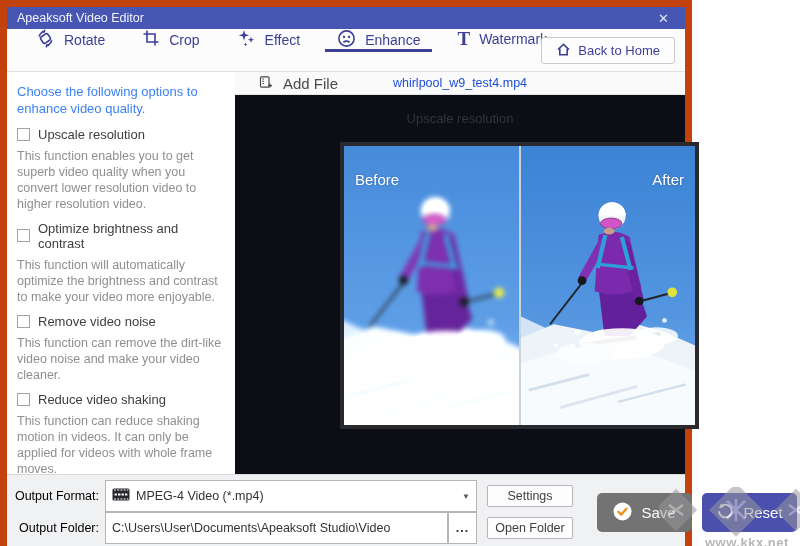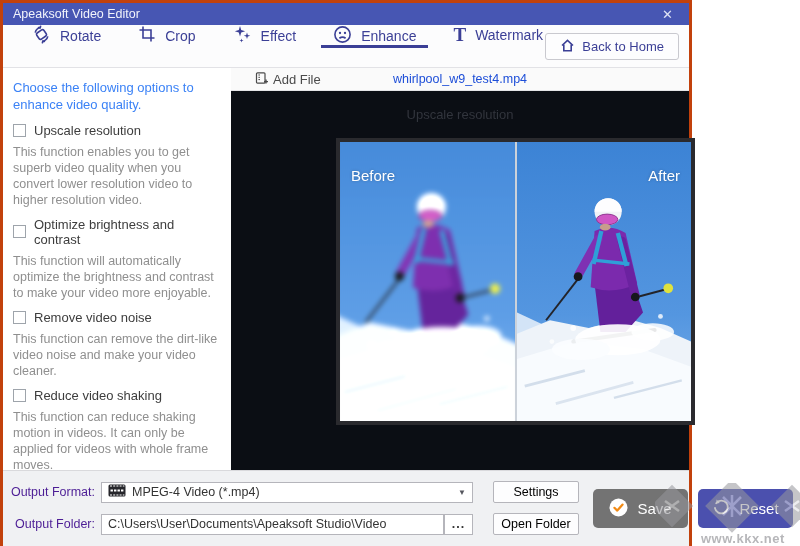--- a/index.html
+++ b/index.html
@@ -1,18 +1,18 @@
 <!DOCTYPE html>
 <html><head>
 <meta charset="utf-8">
 <style>
   * { box-sizing: border-box; margin: 0; padding: 0; }
   html,body { width:800px; height:546px; overflow:hidden; background:#fff;
               font-family:"Liberation Sans", sans-serif; }
-  .window { position:relative; width:692px; height:546px; border:3px solid #c2410c; background:#f0f1f3; }
+  .window { position:relative; width:692px; height:546px; border:7px solid #c2410c; background:#f0f1f3; }
 
   
   .titlebar { height:22px; background:#4756b3; display:flex; align-items:center; padding:0 10px; }
   .titlebar .title { color:#f2f4fb; font-size:12.5px; }
   .titlebar .close { margin-left:auto; color:#dfe3f5; font-size:13px; padding:0 6px; cursor:default; }
 
   
   .tabbar { height:43px; background:#fcfcfd; border-bottom:1px solid #e2e2e6; display:flex; align-items:flex-start; padding-left:14px; position:relative; }
   .tab { display:flex; align-items:center; gap:9px; padding:0 15px; color:#3b3f96; font-size:14px; position:relative; }
   .tab.active::after { content:""; position:absolute; left:3px; right:3px; bottom:-1px; height:3px; background:#3b3f96; }
@@ -29,49 +29,49 @@
   .sb-heading { color:#3b82f6; font-size:13px; line-height:1.3; margin-bottom:9px; }
   .opt-row { display:flex; align-items:center; gap:8px; margin:9px 0 6px 0; }
   .checkbox { width:13px; height:13px; border:1px solid #9ea4ab; background:#fff; flex:none; }
   .opt-label { color:#3d3d3d; font-size:13px; }
   .opt-desc { color:#8f8f8f; font-size:12.5px; line-height:1.28; padding-right:2px; }
   .learn-row { text-align:right; padding-right:14px; margin-top:8px; }
   .learn-link { color:#3a5bd0; font-size:13px; text-decoration:underline; }
 
   .stage { flex:1; display:flex; flex-direction:column; background:#0b0e14; min-width:0; }
   .filebar { height:23px; background:#fafafa; border-bottom:1px solid #e4e4e6; display:flex; align-items:center; padding:0 12px; position:relative; flex:none; }
-  .addfile { display:flex; align-items:center; gap:4px; color:#4a4a4a; font-size:13px; z-index:2;padding-left:12px; }
+  .addfile { display:flex; align-items:center; gap:10px; color:#4a4a4a; font-size:15px; z-index:2;padding-left:12px; }
   .filename { position:absolute; left:0; right:0; text-align:center; color:#1d4ed8; font-size:12.5px; }
   .canvas { flex:1; position:relative; background:#0b0e14; }
   .caption { position:absolute; top:16px; left:0; width:100%; text-align:center; color:#32353d; font-size:13px; }
 
   .preview { position:absolute; left:105px; top:47px; width:359px; height:287px; border:4px solid #2a2a2e; display:flex; background:#000; }
   .half { position:relative; flex:1; overflow:hidden; }
   .half svg.scene { position:absolute; inset:0; width:100%; height:100%; }
   .half svg.blurred { filter:blur(2.4px) saturate(.92) brightness(1.06); transform:scale(1.06); }
   .half-label { position:absolute; top:25px; color:#fff; font-size:15px; z-index:3; text-shadow:0 0 3px rgba(0,0,0,.25); }
   .half-label.before { left:11px; }
   .half-label.after { right:11px; }
   .divider { width:2px; background:#ccd2da; flex:none; }
 
   
   .bottombar { position:relative; height:79px; background:#f0f1f3; border-top:1px solid #d9d9dc; font-size:12.5px; }
   .out-row { position:absolute; left:0; display:flex; align-items:center; height:22px; }
   .row-format { top:10px; }
   .row-folder { top:42px; }
-  .out-label { width:92px; text-align:right; color:#4c1d95; margin-right:6px; }
-  .ctrl { border:1px solid #b5b5bb; background:#fff; height:21px; display:flex; align-items:center; padding:4px 6px; color:#333; }
+  .out-label { width:92px; text-align:right; color:#000000; margin-right:6px; }
+  .ctrl { border:1px solid #b5b5bb; background:#fff; height:21px; display:flex; align-items:center; padding:15px 6px; color:#333; }
   .format-select { width:372px; }
   .format-select .arrow { margin-left:auto; font-size:8px; color:#55565e; }
   .mpeg-ico { margin-right:6px; flex:none; }
   .folder-input { width:343px; }
   .folder-input .path { white-space:nowrap; overflow:hidden; }
   .browse-btn { width:29px; justify-content:center; font-weight:bold; letter-spacing:1px; margin-left:0; border-left:1px solid #b5b5bb; }
   .sq-btn { border:1px solid #b5b5bb; background:#fdfdfe; border-radius:2px; height:22px; width:86px;
-            display:flex; align-items:center; justify-content:center; color:#000000; margin-left:20px; }
+            display:flex; align-items:center; justify-content:center; color:#404040; margin-left:10px; }
   .big-btn { position:absolute; top:18px; height:39px; width:95px; border-radius:5px; display:flex; align-items:center;
              justify-content:center; gap:9px; color:#fff; font-size:15px; }
   .save-btn { left:590px; background:#737373; }
   .reset-btn { left:695px; background:#4b50ae; }
   .wm-shapes { position:absolute; left:652px; top:12px; width:152px; height:52px; pointer-events:none; z-index:5; opacity:.55; }
   .wm-text { position:absolute; left:698px; top:60px; color:#b7b7ba; font-weight:bold; font-size:13px; letter-spacing:.5px; pointer-events:none; z-index:5; }
 </style>
 </head>
 <body>
 

